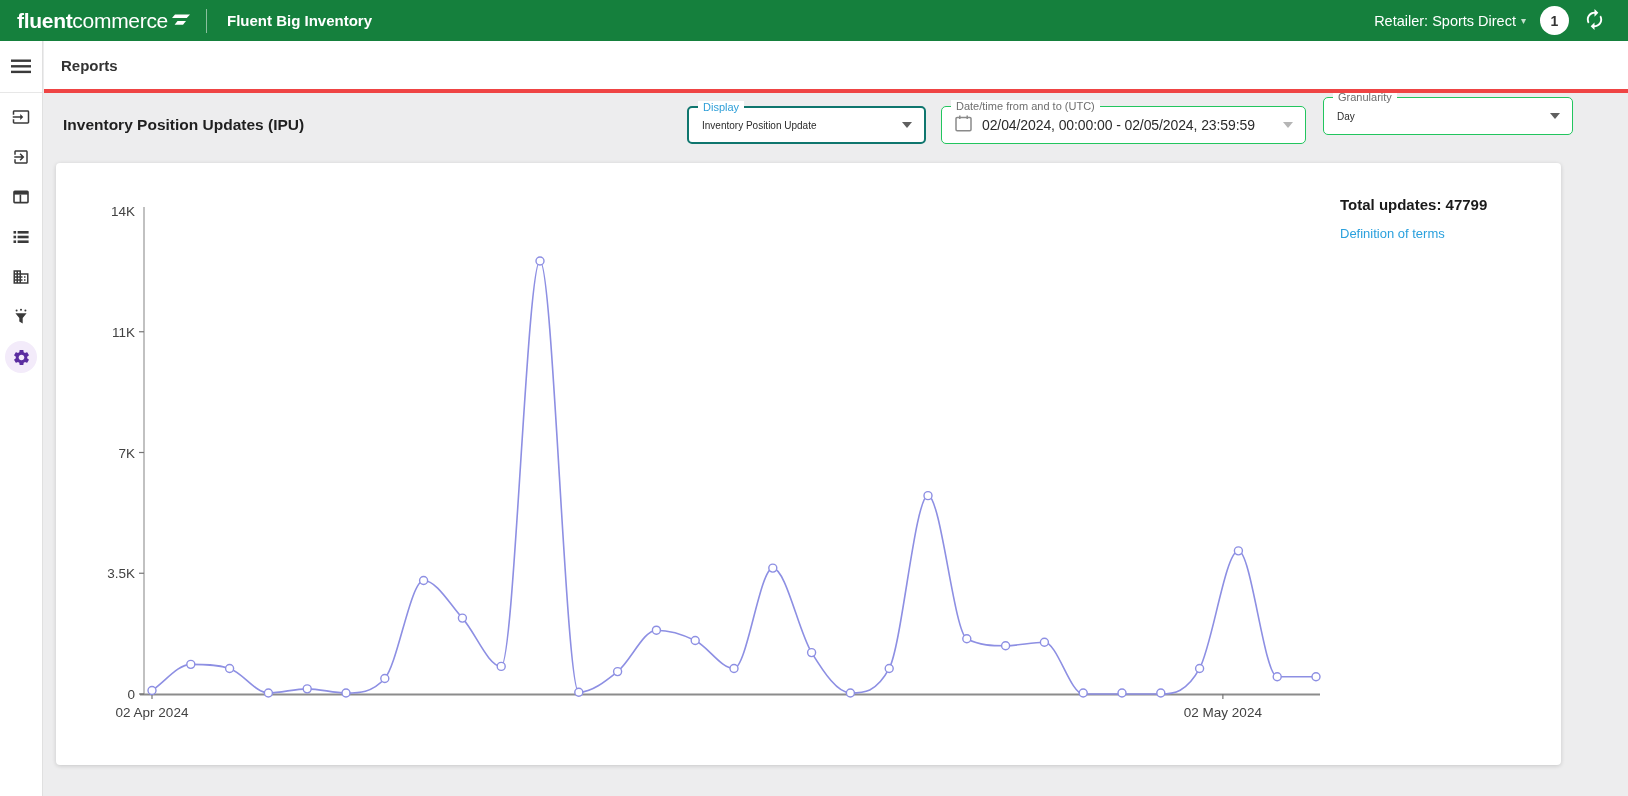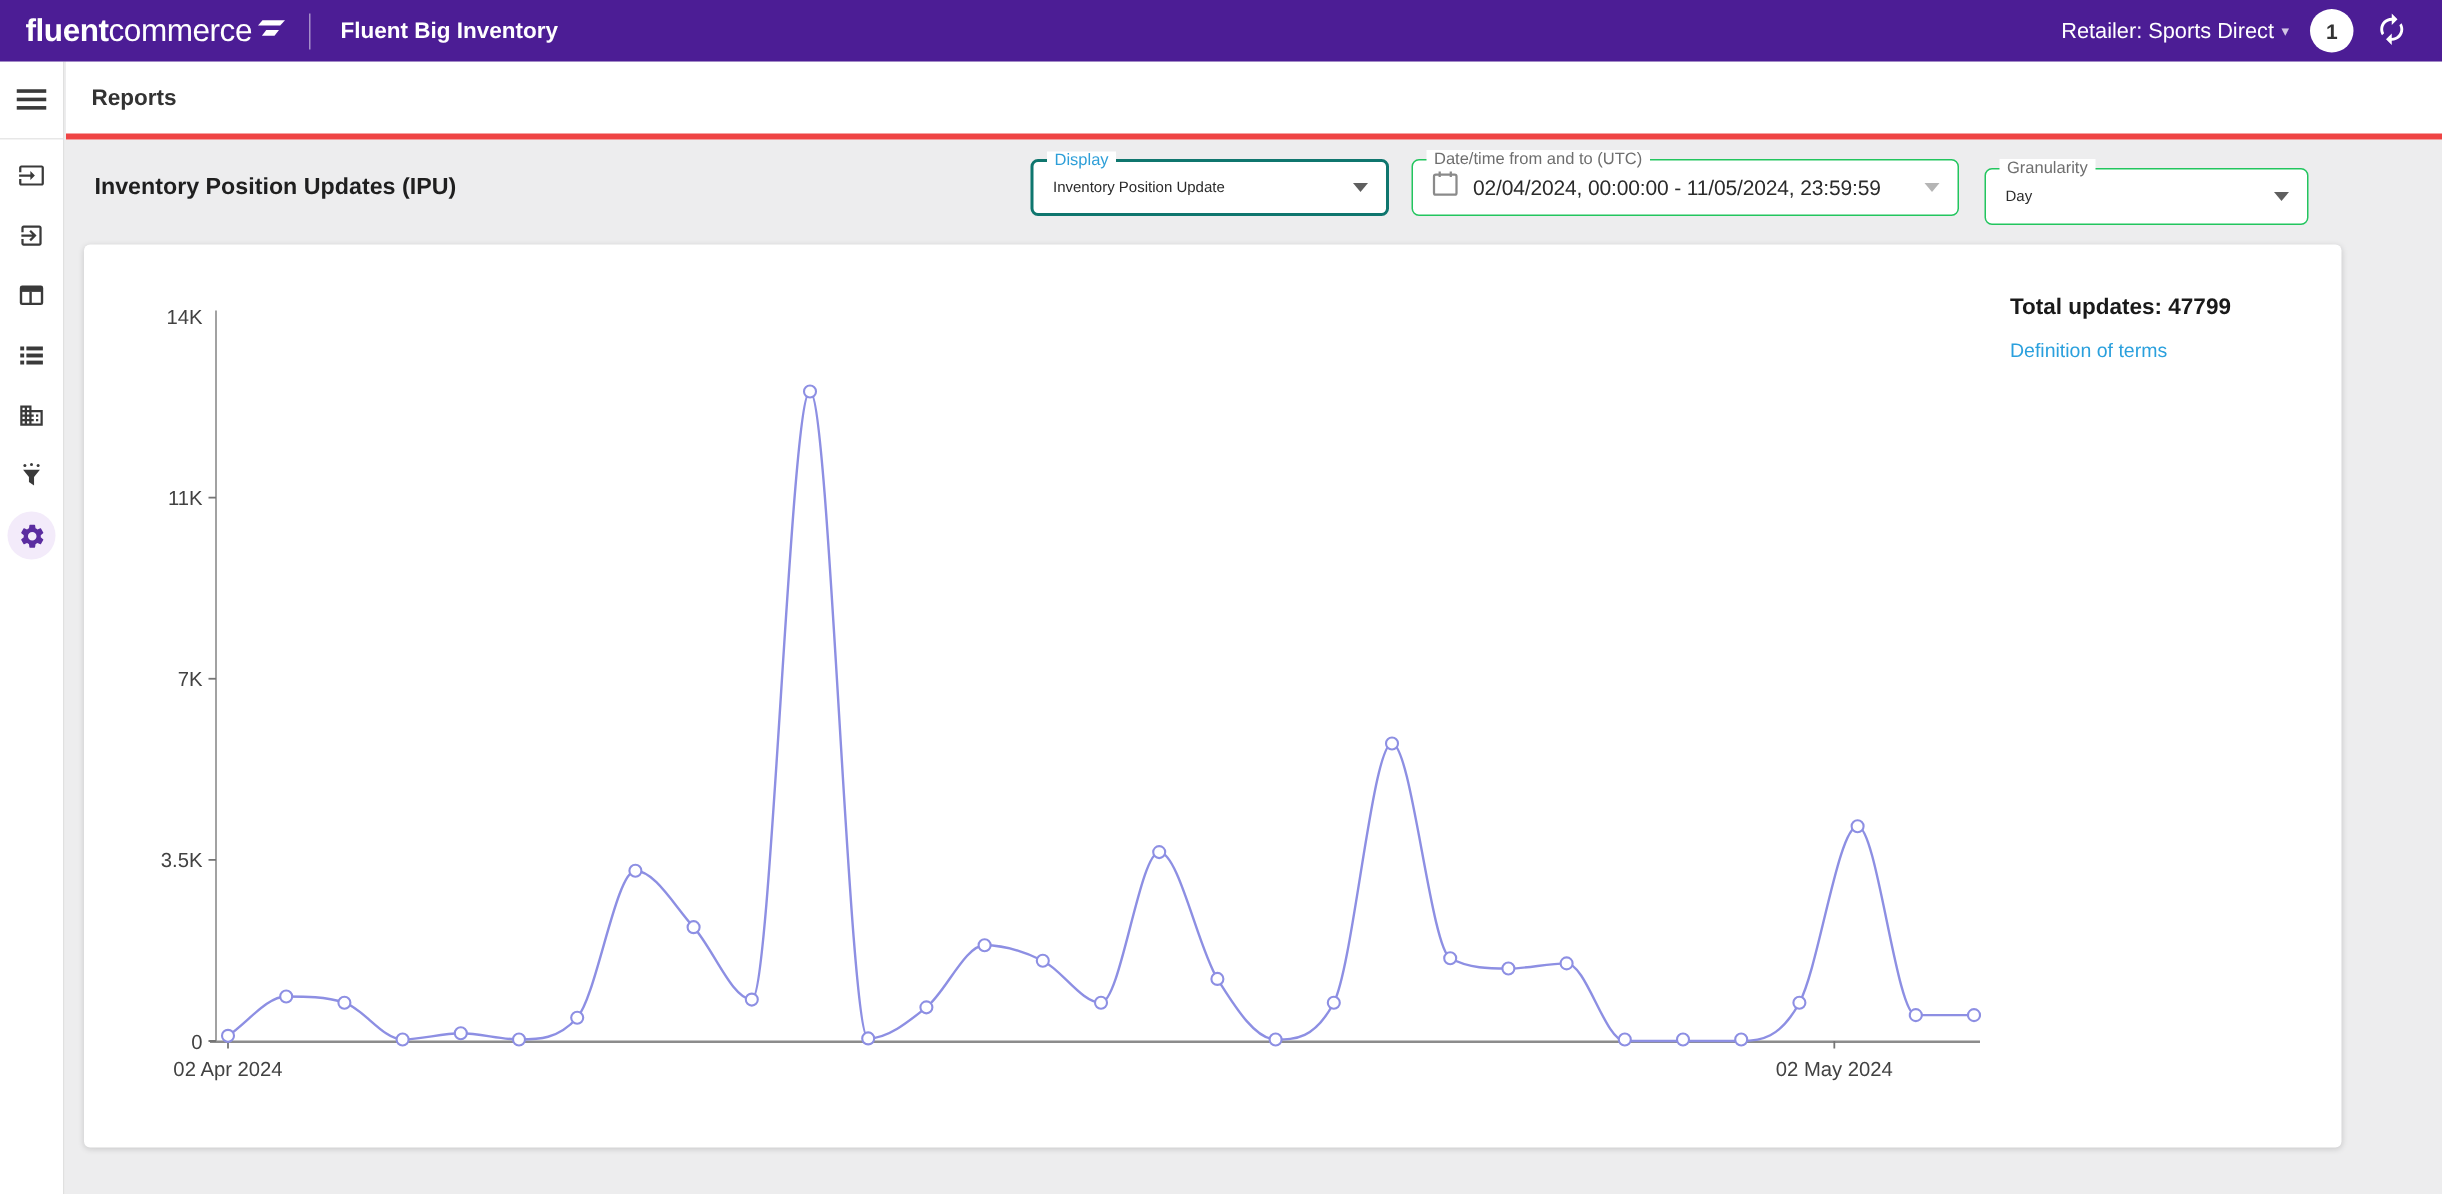--- a/index.html
+++ b/index.html
@@ -1,21 +1,21 @@
 <!DOCTYPE html>
 <html><head>
 <meta charset="utf-8">
 <style>
   * { margin:0; padding:0; box-sizing:border-box; }
   html,body { width:1628px; height:796px; overflow:hidden;
     font-family:"Liberation Sans", sans-serif; background:#ededee; }
 
   
   .topbar { position:absolute; left:0; top:0; width:1628px; height:41px;
-    background:#4c1d95; display:flex; align-items:center; color:#fff; z-index:5;justify-content:flex-end; }
+    background:#15803d; display:flex; align-items:center; color:#fff; z-index:5;justify-content:flex-end; }
   .logo { display:flex; align-items:baseline; margin-left:17px; cursor:pointer; }
   .logo .bold { font-size:21px; font-weight:700; letter-spacing:-0.3px; }
   .logo .light { font-size:21px; font-weight:400; letter-spacing:-0.3px; }
   .logo-glyph { margin-left:3px; align-self:center; }
   .topbar-divider { width:1px; height:24px; background:rgba(255,255,255,.5); margin:0 20px 0 16px; }
   .app-title { font-size:15px; font-weight:700; }
   .topbar-right { margin-left:auto; display:flex; align-items:center; gap:14px; margin-right:22px; }
   .retailer { font-size:14.5px; font-weight:400; display:flex; align-items:center; gap:5px; cursor:pointer; }
   .retailer .caret-sm { font-size:10px; opacity:.75; }
   .badge { width:29px; height:29px; border-radius:50%; background:#fff; color:#333;
@@ -52,21 +52,21 @@
   .field.focused .field-label { color:#2e9fd8; }
   .field-value { font-size:10px; color:#2b2b2b; padding-left:13px; white-space:nowrap; }
   .field-caret { margin-left:auto; margin-right:12px; width:0; height:0;
     border-left:5.5px solid transparent; border-right:5.5px solid transparent; border-top:6px solid #5f5f5f; }
   .field-caret.dim { border-top-color:#b5b5b5; }
   .field .cal { margin-left:12px; margin-right:9px; flex:none; }
   .field.date .field-value { padding-left:0; font-size:14px; letter-spacing:-0.1px; }
 
   #field-display { left:643px; top:13px; width:239px; }
   #field-datetime { left:897px; top:13px; width:365px; }
-  #field-granularity { left:1279px; top:19px; width:216px; }
+  #field-granularity { left:1279px; top:4px; width:250px; }
 
   
   .card { position:absolute; left:12px; top:70px; width:1505px; height:602px; background:#fff;
     border-radius:4px; box-shadow:0 1px 4px rgba(0,0,0,.16); }
   .card svg { position:absolute; left:0; top:0; }
   svg text { font-size:13.5px; fill:#424242; }
   .total-updates { position:absolute; left:1284px; top:33px; font-size:15px; font-weight:700; color:#1a1a1a; }
   .definition-link { position:absolute; left:1284px; top:63px; font-size:13px; color:#2aa0dd;
     text-decoration:none; cursor:pointer; }
 </style>
@@ -202,21 +202,21 @@
 
   <div class="field date" id="field-datetime">
     <span class="field-label">Date/time from and to (UTC)</span>
     <span class="cal">
       <svg width="19" height="19" viewBox="0 0 19 19">
           <rect x="2" y="3.4" width="15" height="13.4" rx="1.2" fill="none" stroke="#8a8a8a" stroke-width="1.5"></rect>
           <line x1="5.8" y1="1.4" x2="5.8" y2="5" stroke="#8a8a8a" stroke-width="1.5"></line>
           <line x1="13.2" y1="1.4" x2="13.2" y2="5" stroke="#8a8a8a" stroke-width="1.5"></line>
         </svg>
     </span>
-    <span class="field-value">02/04/2024, 00:00:00 - 11/05/2024, 23:59:59</span>
+    <span class="field-value">02/04/2024, 00:00:00 - 02/05/2024, 23:59:59</span>
     <span class="field-caret dim"></span>
   </div>
 
   <div class="field" id="field-granularity">
     <span class="field-label">Granularity</span>
     <span class="field-value">Day</span>
     <span class="field-caret"></span>
   </div>
 
   <section class="card">

